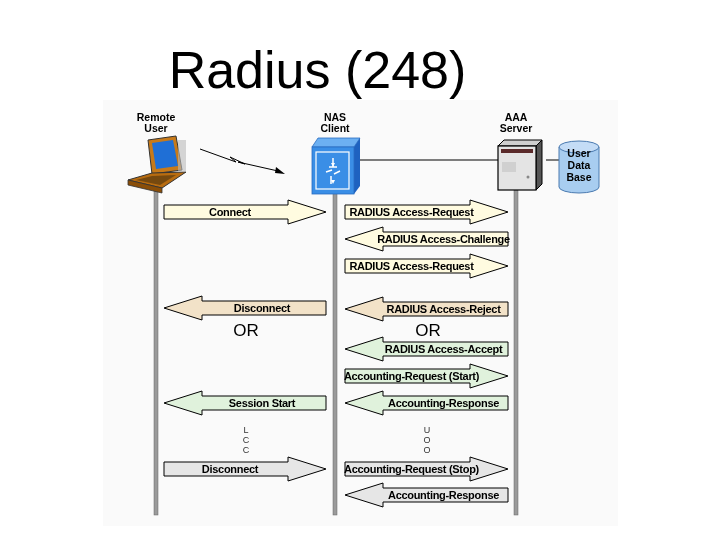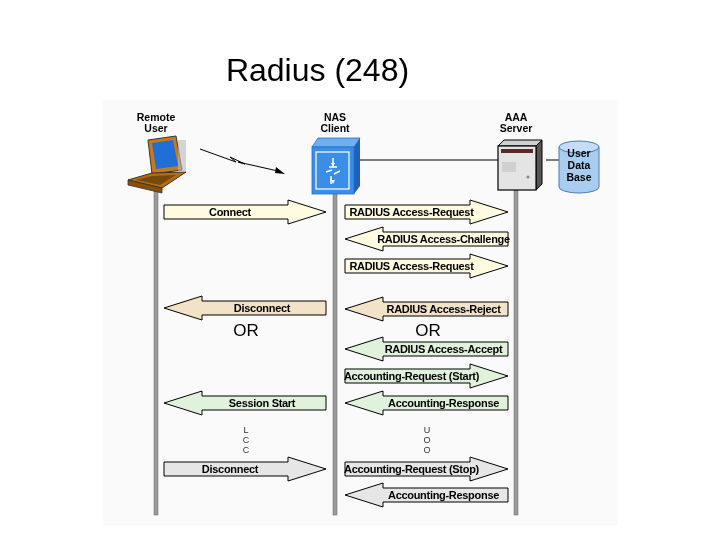--- a/index.html
+++ b/index.html
@@ -3,21 +3,21 @@
 <meta charset="utf-8">
 <style>
   html, body { margin: 0; padding: 0; }
   body {
     width: 720px; height: 540px; position: relative; overflow: hidden;
     background: #ffffff;
     font-family: "Liberation Sans", sans-serif;
   }
   .slide-title {
     position: absolute; left: 0; top: 40px; width: 635px;
-    text-align: center; font-size: 32px; color: #000;
+    text-align: center; font-size: 52px; color: #000;
     font-family: "Liberation Sans", sans-serif; line-height: 60px;
   }
   .panel {
     position: absolute; left: 103px; top: 100px; width: 515px; height: 426px;
     background: #fafafa;
   }
   svg { position: absolute; left: 0; top: 0; }
   .lbl { font-family: "Liberation Sans", sans-serif; font-weight: bold; font-size: 10.5px; fill: #000; }
   .msg { font-family: "Liberation Sans", sans-serif; font-weight: bold; font-size: 11px; fill: #000; letter-spacing: -0.3px; }
   .or { font-family: "Liberation Sans", sans-serif; font-size: 17px; fill: #000; }

